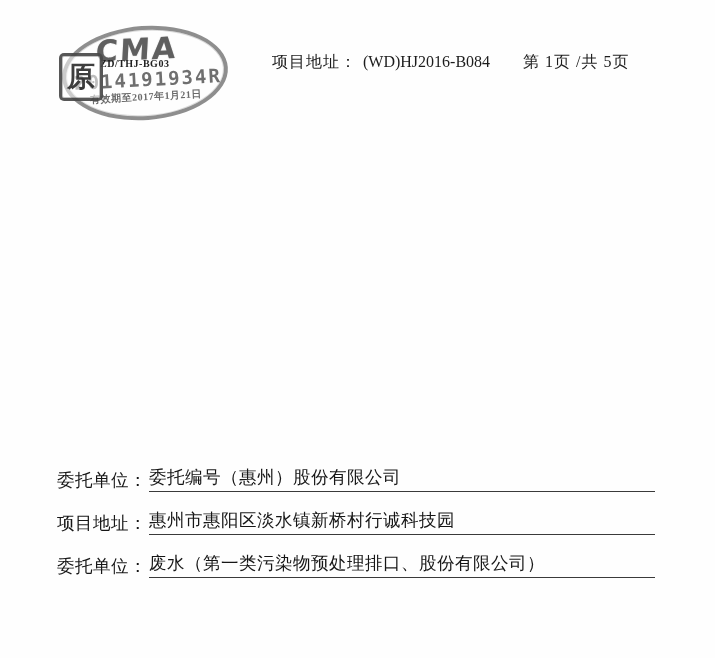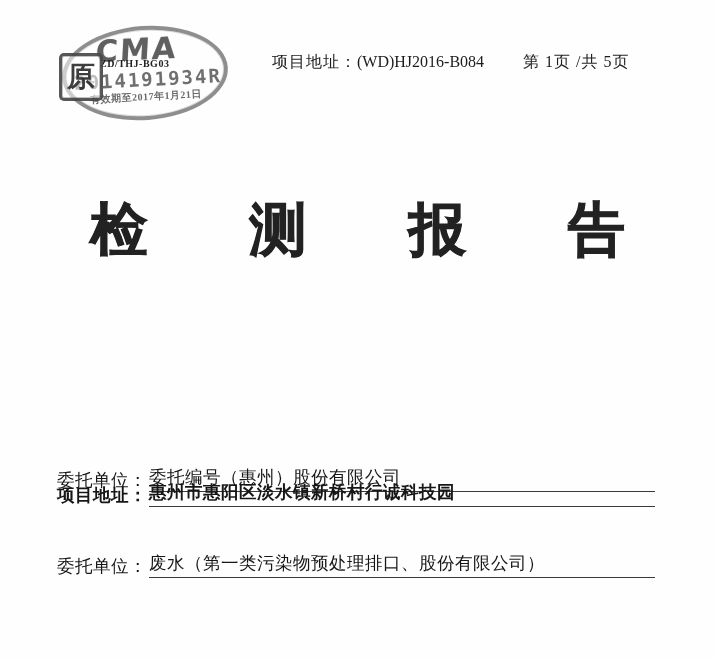--- a/index.html
+++ b/index.html
@@ -103,21 +103,21 @@
   .header-line {
     position: absolute;
     top: 52px;
     left: 0;
     width: 715px;
     font-size: 16px;
     color: #1c1c1c;
   }
   .commission { position: absolute; left: 272px; top: 0; white-space: nowrap; }
   .commission .lbl { letter-spacing: 1px; }
-  .commission .val { font-family: "Liberation Serif", serif; }
+  .commission .val { margin-left: 6px; font-family: "Liberation Serif", serif; }
   .page-info { position: absolute; left: 523px; top: 0; white-space: nowrap; letter-spacing: 1px; }
 
   
   .report-title {
     position: absolute;
     top: 192px;
     left: 0;
     width: 715px;
     text-align: center;
     font-size: 57px;
@@ -148,21 +148,21 @@
   }
   .field-row .value-line {
     display: inline-block;
     width: 506px;
     border-bottom: 1.5px solid #3a3a3a;
     padding-bottom: 2px;
     vertical-align: bottom;
     letter-spacing: 0.5px;
   }
   .row-0 { top: 465px; }
-  .row-1 { top: 480px; font-weight: bold; }
+  .row-1 { top: 508px; }
   .row-2 { top: 551px; }
   .row-3 { top: 594px; }
   .row-3 .value-line { transform: rotate(-0.45deg); transform-origin: left bottom; }
 </style>
 </head>
 <body>
 
 <div class="page">
 
   <div class="stamp-group">
@@ -176,21 +176,20 @@
     </div>
   </div>
 
   <div class="header-line">
     <div class="commission">
       <span class="lbl">项目地址：</span><span class="val">(WD)HJ2016-B084</span>
     </div>
     <div class="page-info">第 1页 /共 5页</div>
   </div>
 
-  <div class="report-title">检 测 报 告</div>
 
   <div class="fields">
     <div class="field-row row-0">
       <span class="label">委托单位：</span><span class="value-line">委托编号（惠州）股份有限公司</span>
     </div>
     <div class="field-row row-1">
       <span class="label">项目地址：</span><span class="value-line">惠州市惠阳区淡水镇新桥村行诚科技园</span>
     </div>
     <div class="field-row row-2">
       <span class="label">委托单位：</span><span class="value-line">废水（第一类污染物预处理排口、股份有限公司）</span>

